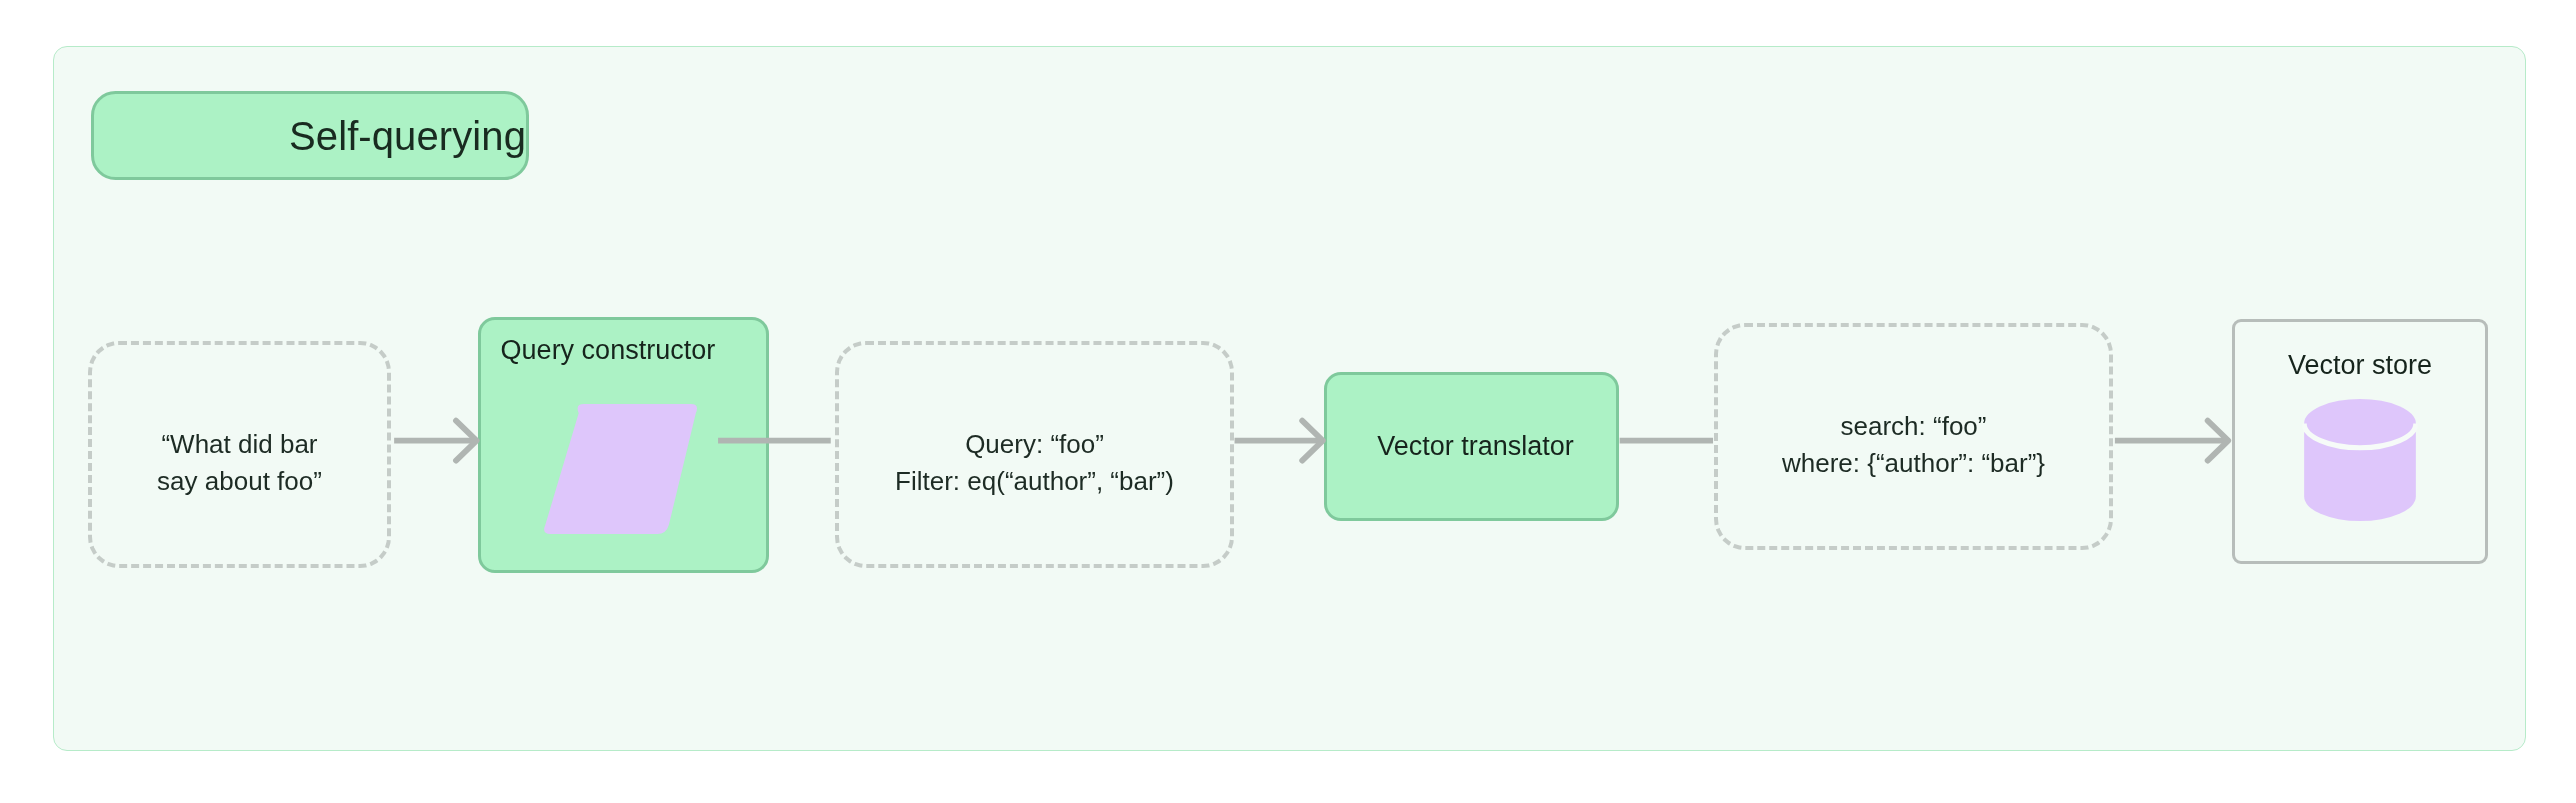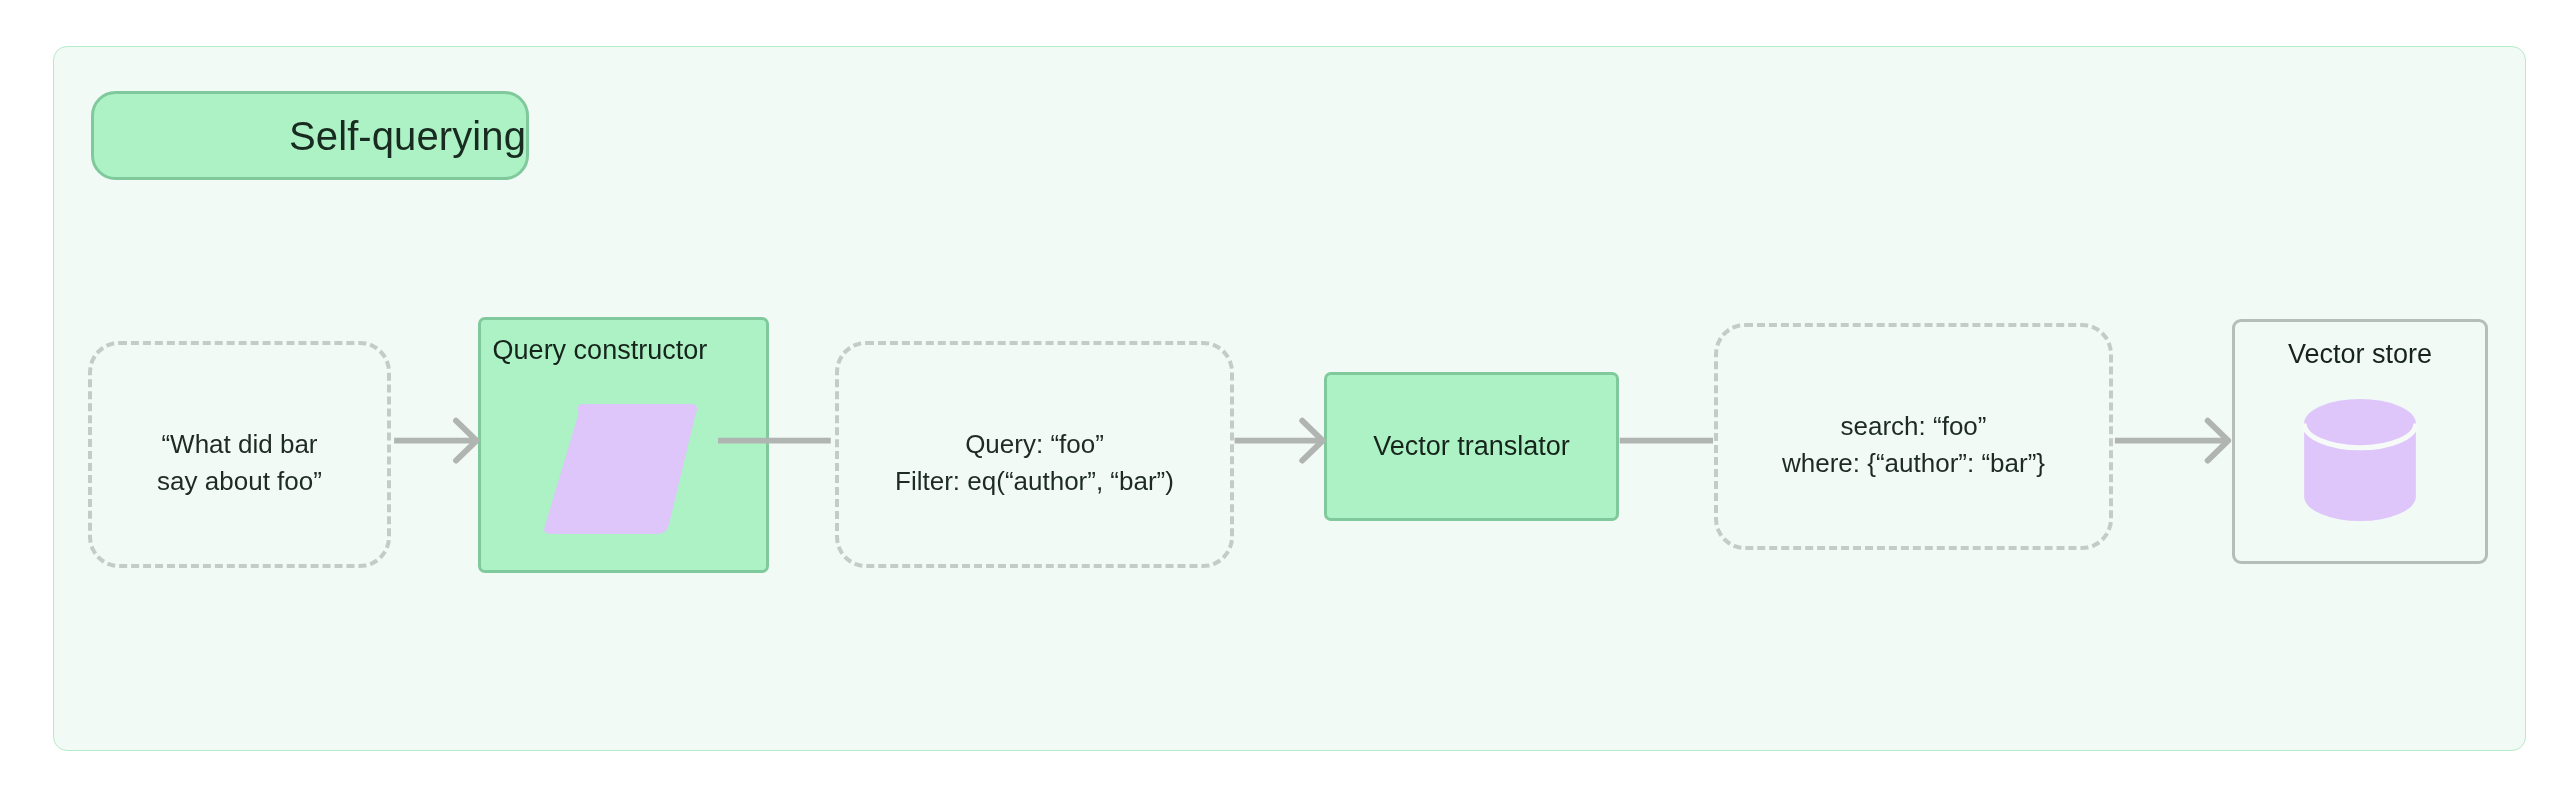--- a/index.html
+++ b/index.html
@@ -88,21 +88,22 @@
     line-height: 1.42;
     white-space: pre-line;
     padding: 0 9px;
     margin-top: 16px;
   }
 
   
   .node-green {
     background: #ACF2C5;
     border: 3.2px solid #7FC99C;
-    border-radius: 7px;
+    border-radius: 17px;
+    padding-left: 8px;
   }
   .node-green-top {
     align-items: flex-start;
     justify-content: flex-start;
   }
   .node-green-center {
     align-items: center;
     justify-content: center;
   }
   .node-green .node-text {
@@ -119,21 +120,21 @@
     background: transparent;
     border: 3.2px solid #B7BDBA;
     border-radius: 9px;
     align-items: flex-start;
     justify-content: center;
   }
   .node-store .node-text {
     font-size: 27px;
     color: #16241C;
     line-height: 1.2;
-    padding-top: 16px;
+    padding-top: 27px;
   }
 
   
   .parallelogram-icon {
     position: absolute;
     left: 64px;
     top: 84px;
     width: 155px;
     height: 130px;
     overflow: visible;

